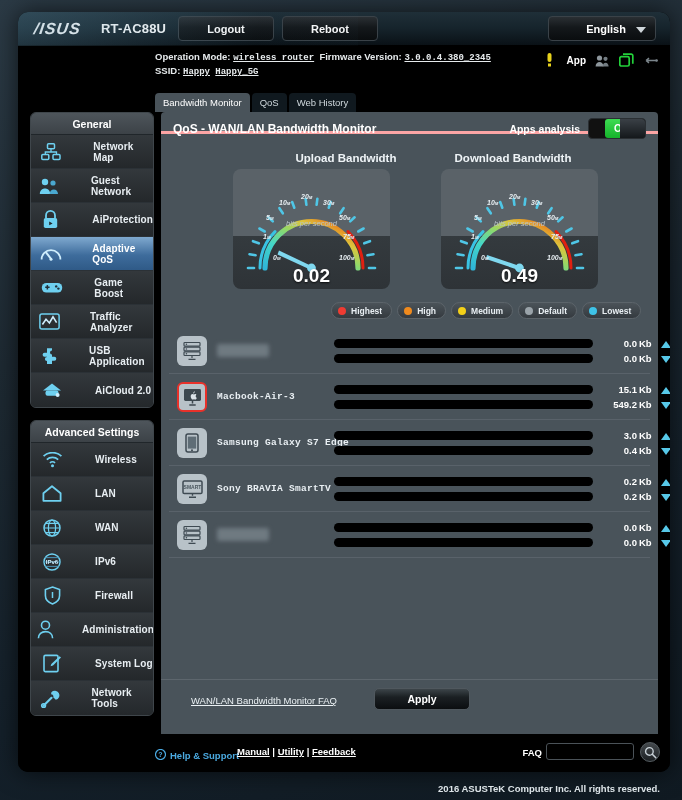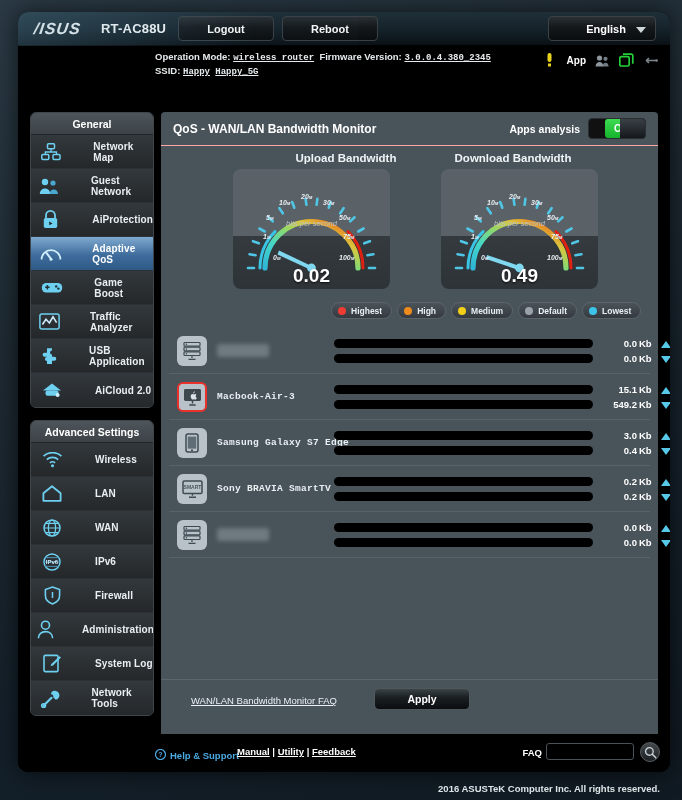--- a/index.html
+++ b/index.html
@@ -170,22 +170,22 @@
 
   
   #content {
     position: absolute; left: 143px; top: 100px;
     width: 497px; height: 645px;
     background: #49535a;
     border-radius: 4px;
   }
 
   #panel-title-row {
-    position: absolute; left: 0; top: 0; width: 497px; height: 34px;
-    border-bottom: 1px solid #fca5a5;
+    position: absolute; left: 0; top: 0; width: 497px; height: 22px;
+    border-bottom: 3px solid #fca5a5;
   }
   #panel-title {
     position: absolute; left: 12px; top: 10px;
     color: #fff; font-size: 12px; font-weight: bold;
   }
   #apps-analysis-label {
     position: absolute; right: 78px; top: 11px;
     color: #fff; font-size: 10.5px; font-weight: bold;
   }
   #apps-toggle {
@@ -450,20 +450,25 @@
       </span>
       <span class="si">
         <svg width="15" height="11" viewBox="0 0 15 11">
           <path d="M14 5.5H3M3 5.5l3-2.4M3 5.5l3 2.4" fill="none" stroke="#7b858b" stroke-width="1.5"></path>
           <circle cx="13.6" cy="5.5" r="1.3" fill="#7b858b"></circle>
         </svg>
       </span>
     </div>
   </div>
 
+  <div id="tabs">
+    <div class="tab active">Bandwidth Monitor</div>
+    <div class="tab">QoS</div>
+    <div class="tab">Web History</div>
+  </div>
 
 
   <div class="nav-group" id="nav-general">
     <div class="nav-header">General</div>
 
     <div class="nav-item">
       <span class="nav-icon">
         <svg width="20" height="18" viewBox="0 0 20 18">
           <rect x="6.5" y="0.8" width="7" height="5" rx="1" fill="none" stroke="#6ed0f0" stroke-width="1.5"></rect>
           <rect x="0.8" y="11.5" width="7" height="5" rx="1" fill="none" stroke="#6ed0f0" stroke-width="1.5"></rect>

